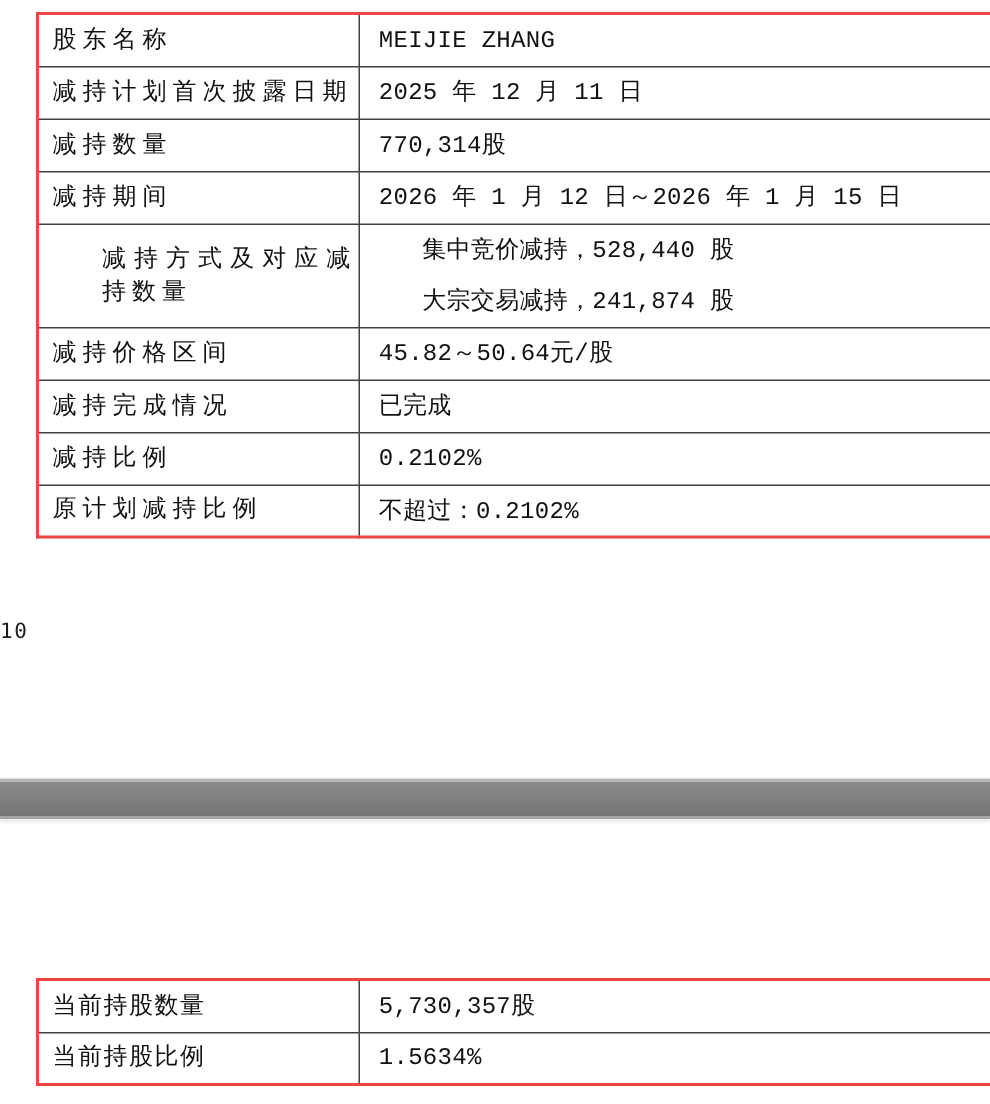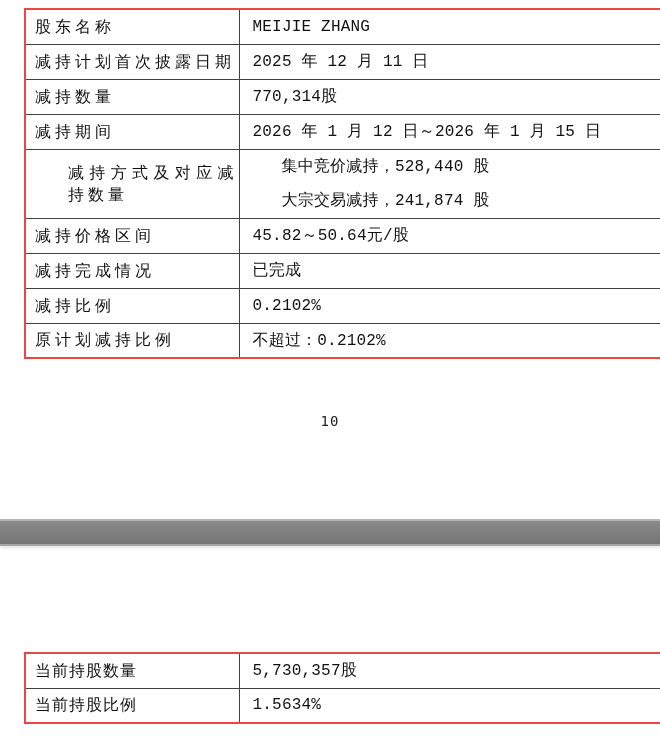--- a/index.html
+++ b/index.html
@@ -42,21 +42,21 @@
     letter-spacing: 0.2px;
     padding: 0 8px 0 13px;
     white-space: nowrap;
   }
   tr.row-single td { height: 35px; }
   tr.row-double td { height: 68px; padding-left: 42px; }
   .val-line { line-height: 34px; }
   .page-number {
     position: absolute;
     top: 413px; left: 0; right: 0;
-    text-align: center;
+    text-align: left;
     font-family: "DejaVu Sans Mono", "Liberation Mono", monospace;
     font-size: 14px;
     letter-spacing: 1px;
     color: #1c1c1c;
   }
   .page-divider {
     position: absolute;
     top: 519px; left: 0;
     width: 660px; height: 27px;
     background: linear-gradient(#8a8a8a, #757575);

